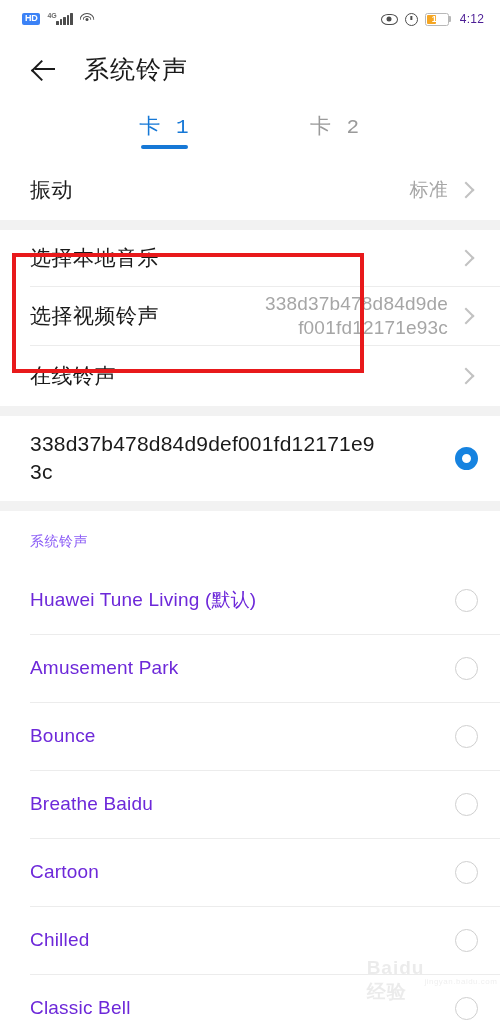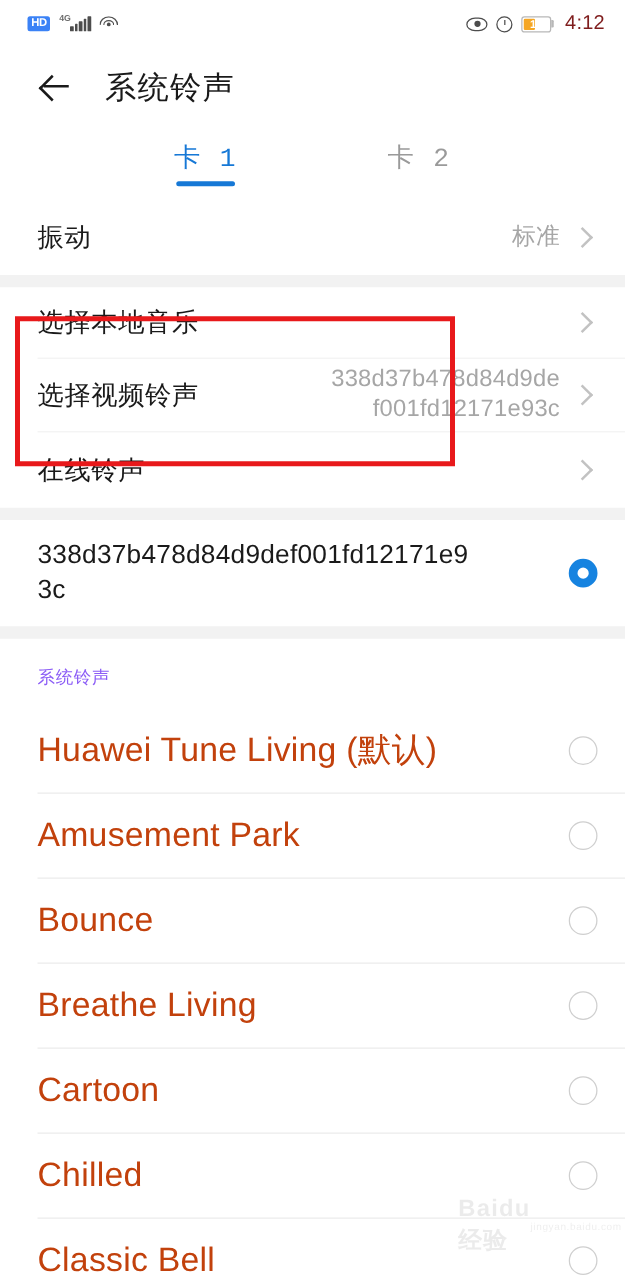--- a/index.html
+++ b/index.html
@@ -53,21 +53,21 @@
   .batt-body {
     width:24px; height:13px; border:1.4px solid #b8b8b8; border-radius:2.5px;
     position:relative; display:flex; align-items:center; padding:1px;
   }
   .batt-fill { background:#f5a623; height:100%; width:45%; border-radius:1px; }
   .batt-num {
     position:absolute; left:0; right:0; text-align:center;
     font-size:9px; font-weight:700; color:#fff; line-height:11px;
   }
   .batt-cap { width:2px; height:6px; background:#b8b8b8; border-radius:0 1px 1px 0; }
-  .sb-time { font-size:16px; color:#7f1d1d; letter-spacing:0.2px; margin-left:2px; }
+  .sb-time { font-size:12px; color:#4c1d95; letter-spacing:0.2px; margin-left:2px; }
 
   
   .header { height:62px; display:flex; align-items:center; padding-left:28px; }
   .back-arrow { width:30px; height:30px; position:relative; cursor:pointer; }
   .back-arrow::before {
     content:""; position:absolute; left:6px; top:9px;
     width:13px; height:13px; border-left:2.2px solid #1a1a1a;
     border-bottom:2.2px solid #1a1a1a; transform:rotate(45deg);
   }
   .back-arrow::after {
@@ -130,21 +130,21 @@
   }
 
   
   .section-hd {
     font-size:14px; color:#8b5cf6; padding:22px 0 16px 30px; letter-spacing:0.5px;
   }
 
   .tone-row {
     height:67px; display:flex; align-items:center; padding:0 22px 0 30px;
   }
-  .tone-name { font-size:27px; color:#c2410c; letter-spacing:0.2px; }
+  .tone-name { font-size:19px; color:#6d28d9; letter-spacing:0.2px; }
 
   
   .redbox {
     position:absolute; border:4px solid #e8191b; pointer-events:none;
   }
 
   
   .wm {
     position:absolute; right:8px; bottom:10px; width:120px; height:58px;
     opacity:0.16; pointer-events:none; user-select:none;
@@ -249,21 +249,21 @@
   </div>
   <div class="sep"></div>
 
   <div class="tone-row">
     <span class="tone-name">Bounce</span>
     <span class="radio"></span>
   </div>
   <div class="sep"></div>
 
   <div class="tone-row">
-    <span class="tone-name">Breathe Living</span>
+    <span class="tone-name">Breathe Baidu</span>
     <span class="radio"></span>
   </div>
   <div class="sep"></div>
 
   <div class="tone-row">
     <span class="tone-name">Cartoon</span>
     <span class="radio"></span>
   </div>
   <div class="sep"></div>
 

